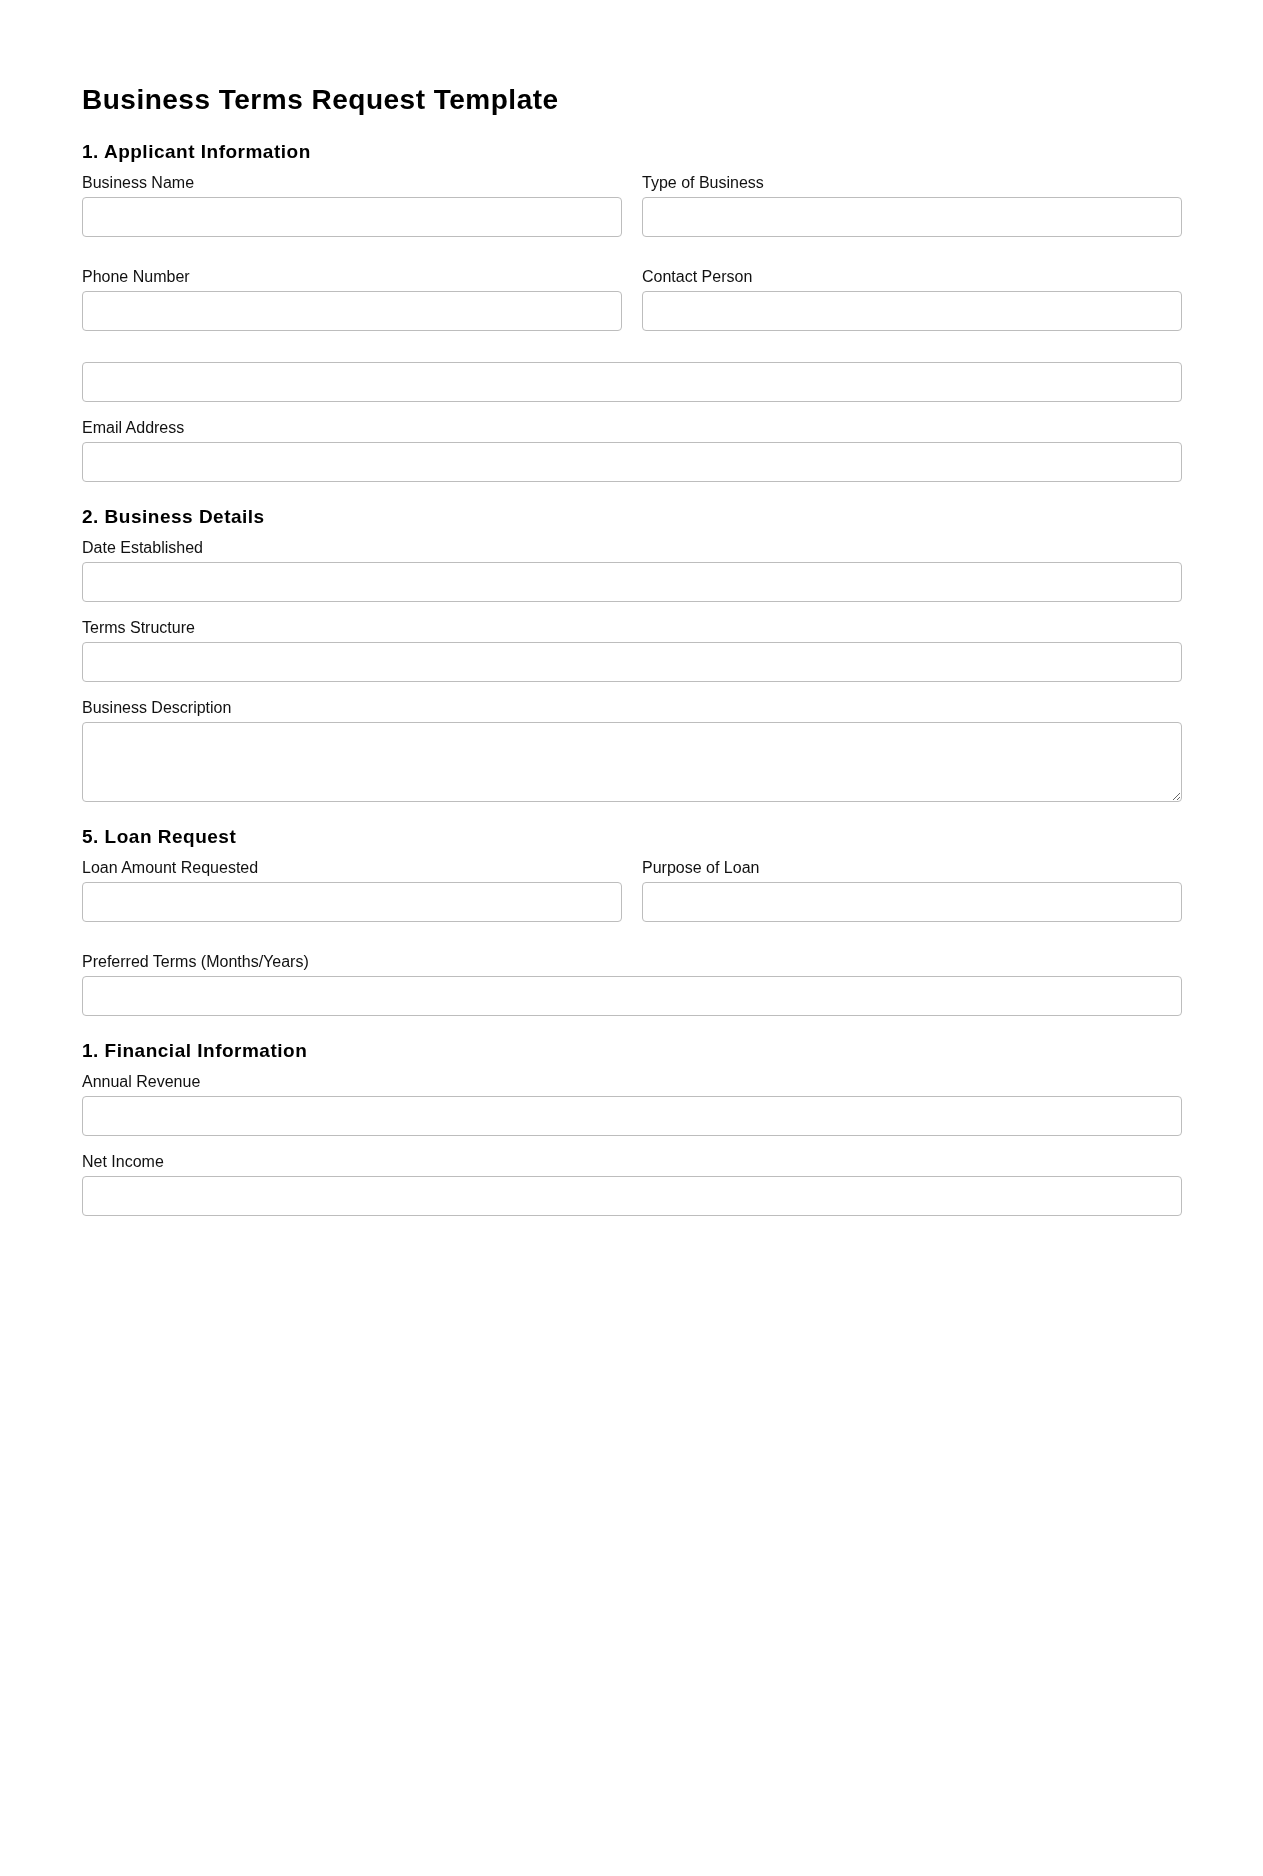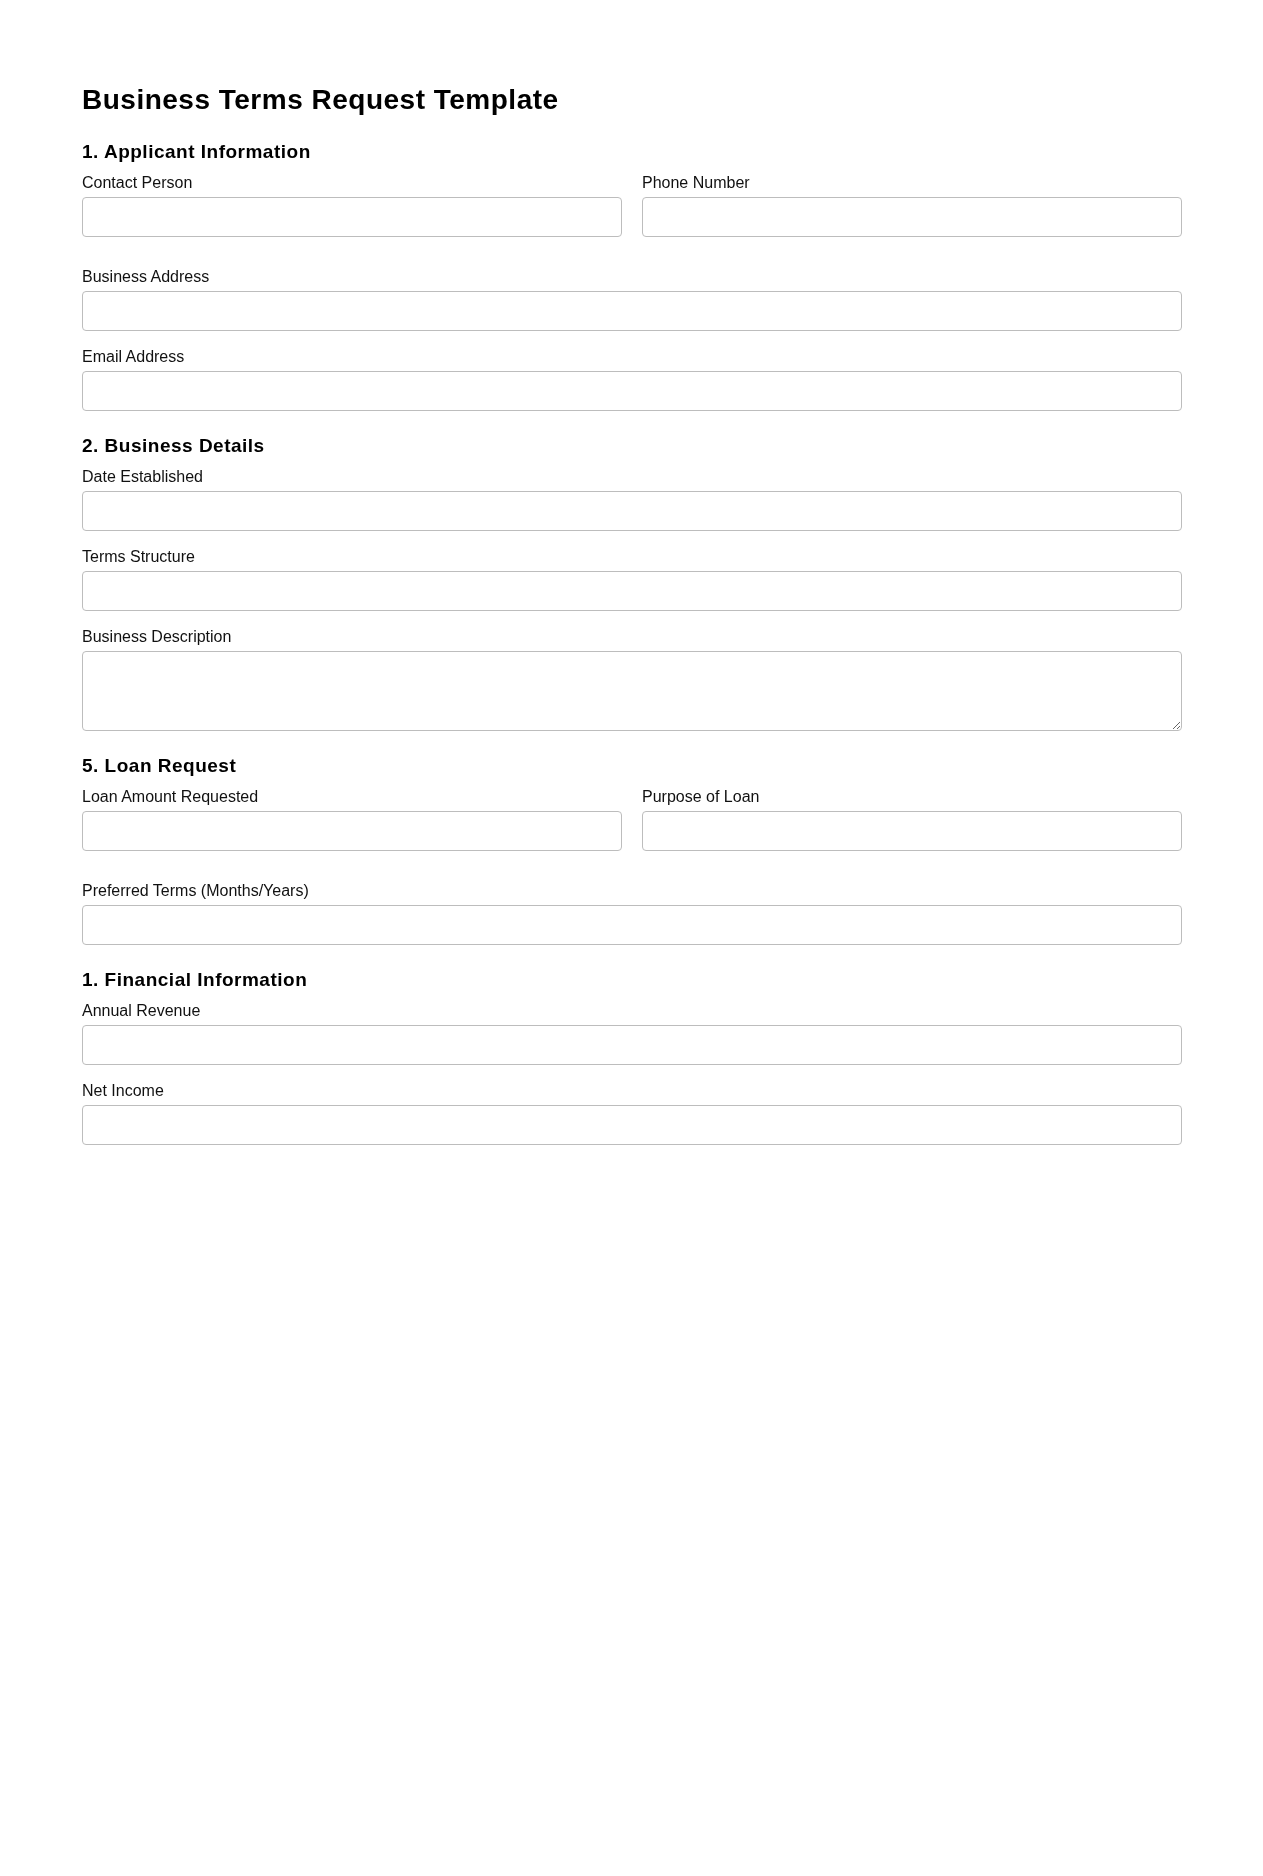--- a/index.html
+++ b/index.html
@@ -90,34 +90,43 @@
 <body>
 
 <div class="page">
   <div class="page-inner">
 
     <h1 class="doc-title">Business Terms Request Template</h1>
 
     <div class="section">
       <h2 class="section-title">1. Applicant Information</h2>
 
+      <div class="row">
+        <div class="field">
+          <label>Business Name</label>
+          <input type="text" value="" style="">
+        </div>
+        <div class="field">
+          <label>Type of Business</label>
+          <input type="text" value="" style="">
+        </div>
+      </div>
 
       <div class="row">
+        <div class="field">
+          <label>Phone Number</label>
+          <input type="tel" value="" style="">
+        </div>
         <div class="field">
           <label>Contact Person</label>
           <input type="text" value="" style="">
         </div>
-        <div class="field">
-          <label>Phone Number</label>
-          <input type="tel" value="" style="">
-        </div>
       </div>
 
       <div class="field">
-        <label>Business Address</label>
         <input type="text" value="" style="">
       </div>
 
       <div class="field">
         <label>Email Address</label>
         <input type="email" value="" style="">
       </div>
     </div>
 
     <div class="section">

